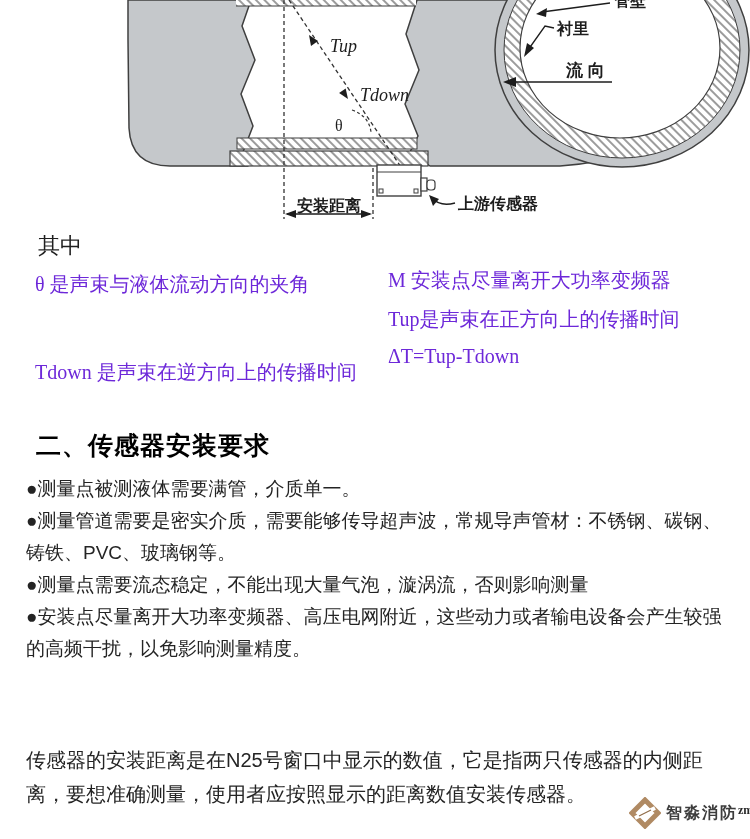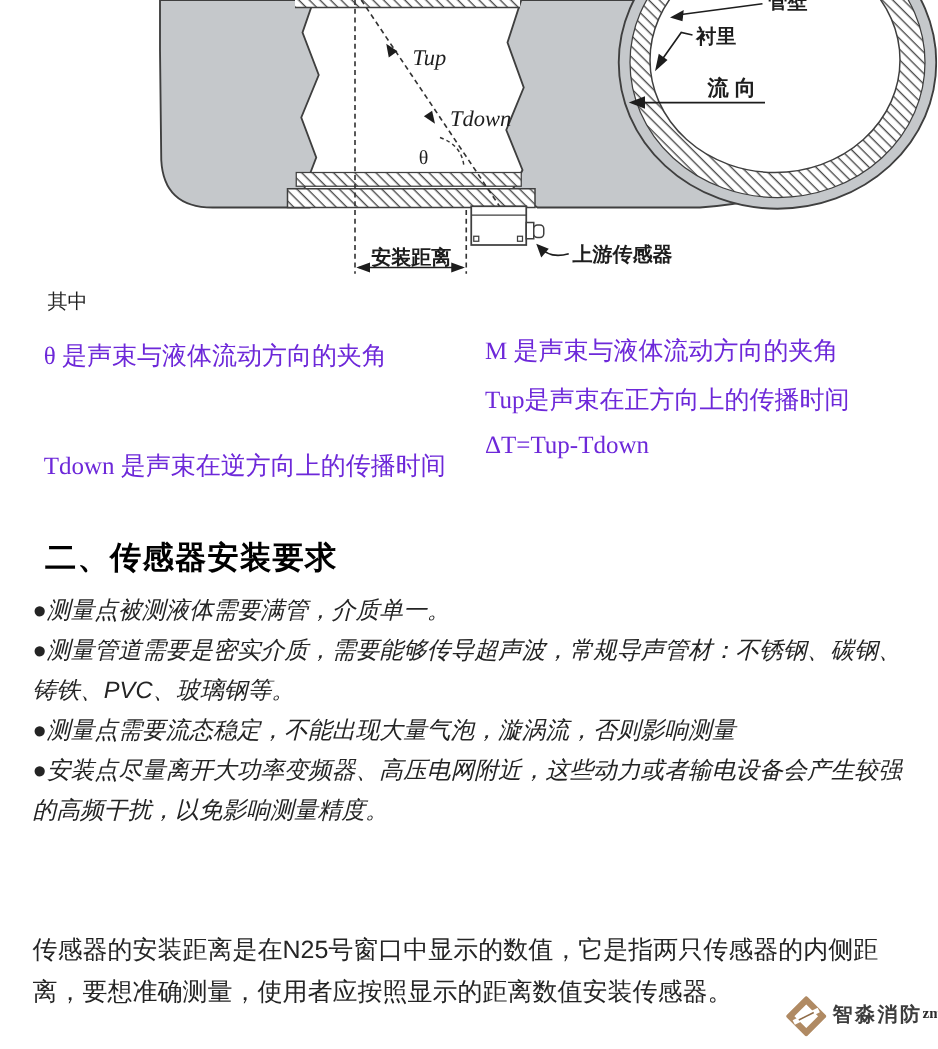--- a/index.html
+++ b/index.html
@@ -4,34 +4,34 @@
 <style>
   html,body{margin:0;padding:0;background:#ffffff;}
   .page{position:relative;width:750px;height:839px;background:#ffffff;overflow:hidden;
         font-family:"Liberation Sans",sans-serif;color:#262626;}
   
   .diagram{position:absolute;left:0;top:0;}
   .dia-cjk{font-family:"Liberation Sans",sans-serif;fill:#1d1d1d;}
   .dia-math{font-family:"Liberation Serif",serif;font-style:italic;fill:#1d1d1d;}
   
   .intro{position:absolute;left:38px;top:231px;font-family:"Liberation Serif",serif;
-         font-size:16px;color:#1f1f1f;}
+         font-size:22px;color:#1f1f1f;}
   .def{position:absolute;font-family:"Liberation Serif",serif;font-size:20px;color:#6d28d9;white-space:nowrap;}
   .def.c0{left:35px;}
   .def.c1{left:388px;}
   .def.r0.c0{top:271px;} .def.r1.c0{top:310px;} .def.r2.c0{top:349px;margin-top:10px;}
   .def.r0.c1{top:267px;} .def.r1.c1{top:306px;} .def.r2.c1{top:345px;}
   
   .sec-heading{position:absolute;left:36px;margin:0;font-size:25px;font-weight:bold;
                color:#000;letter-spacing:1px;white-space:nowrap;}
   #heading2{top:429px;}
   #heading3{top:707px;}
   .bullets{position:absolute;left:26px;top:473px;width:708px;font-size:19px;
            line-height:32px;color:#242424;}
-  .bullets p{margin:0;font-style:italic;}
+  .bullets p{margin:0;}
   .body3{position:absolute;left:26px;top:743px;width:692px;margin:0;font-size:20px;
          line-height:34px;color:#242424;}
   
   .logo{position:absolute;left:629px;top:797px;display:flex;align-items:center;gap:5px;}
   .logo-text{display:flex;flex-direction:row;line-height:1.1;}
   .logo-name{font-size:16px;font-weight:bold;color:#3d3d3d;letter-spacing:2px;white-space:nowrap;}
   .logo-url{font-size:12px;font-weight:bold;color:#2b2b2b;font-family:Liberation Serif, serif;}
 </style>
 </head>
 <body>
@@ -97,21 +97,21 @@
     <text class="dia-cjk" x="557" y="34" font-size="16" font-weight="bold">衬里</text>
 
     <line x1="610" y1="3" x2="542" y2="12" stroke="#1d1d1d" stroke-width="1.3"></line>
     <polygon points="536,14 547,8 546,17" fill="#1d1d1d"></polygon>
     <text class="dia-cjk" x="614" y="6" font-size="16" font-weight="bold">管壁</text>
   </svg>
 
   <div class="intro">其中</div>
 
   <div class="def r0 c0">θ 是声束与液体流动方向的夹角</div>
-  <div class="def r0 c1">M 是声束与液体流动方向的夹角</div>
+  <div class="def r0 c1">M 安装点尽量离开大功率变频器</div>
   <div class="def r1 c1">Tup是声束在正方向上的传播时间</div>
   <div class="def r2 c0">Tdown 是声束在逆方向上的传播时间</div>
   <div class="def r2 c1">ΔT=Tup-Tdown</div>
 
   <h2 id="heading2" class="sec-heading">二、传感器安装要求</h2>
   <div class="bullets">
     <p>●测量点被测液体需要满管，介质单一。</p>
     <p>●测量管道需要是密实介质，需要能够传导超声波，常规导声管材：不锈钢、碳钢、铸铁、PVC、玻璃钢等。</p>
     <p>●测量点需要流态稳定，不能出现大量气泡，漩涡流，否则影响测量</p>
     <p>●安装点尽量离开大功率变频器、高压电网附近，这些动力或者输电设备会产生较强的高频干扰，以免影响测量精度。</p>

